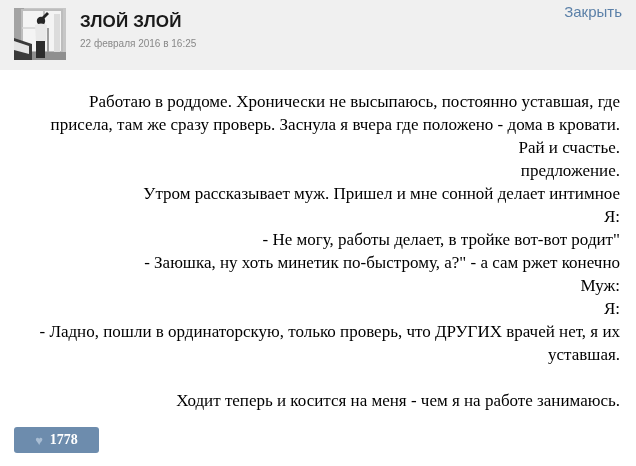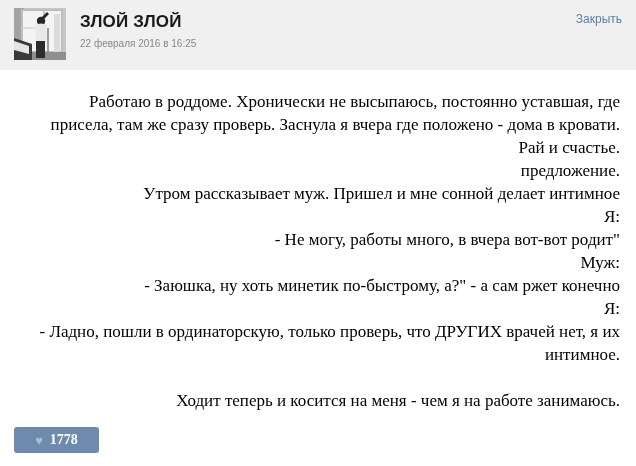--- a/index.html
+++ b/index.html
@@ -40,22 +40,22 @@
     letter-spacing:.2px;
     cursor:pointer;
   }
   .post-date{
     margin-top:6px;
     font-size:10px;
     color:var(--date-text);
     cursor:pointer;
   }
   .close-link{
-    position:absolute;right:14px;top:12px;
-    font-size:12px;
+    position:absolute;right:14px;top:3px;
+    font-size:15px;
     color:var(--link);
     text-decoration:none;
     cursor:pointer;
   }
   
   .post-text{
     padding:20px 16px 0 14px;
     font-family:"Liberation Serif","DejaVu Serif",serif;
     font-size:17px;
     color:var(--body-text);
@@ -135,26 +135,26 @@
     <a class="close-link">Закрыть</a>
   </div>
 
   <div class="post-text">
       <div class="post-line">Работаю в роддоме. Хронически не высыпаюсь, постоянно уставшая, где</div>
       <div class="post-line">присела, там же сразу проверь. Заснула я вчера где положено - дома в кровати.</div>
       <div class="post-line">Рай и счастье.</div>
       <div class="post-line">предложение.</div>
       <div class="post-line">Утром рассказывает муж. Пришел и мне сонной делает интимное</div>
       <div class="post-line">Я:</div>
-      <div class="post-line">- Не могу, работы много, в вчера вот-вот родит"</div>
+      <div class="post-line">- Не могу, работы делает, в тройке вот-вот родит"</div>
+      <div class="post-line">- Заюшка, ну хоть минетик по-быстрому, а?" - а сам ржет конечно</div>
       <div class="post-line">Муж:</div>
-      <div class="post-line">- Заюшка, ну хоть минетик по-быстрому, а?" - а сам ржет конечно</div>
       <div class="post-line">Я:</div>
       <div class="post-line">- Ладно, пошли в ординаторскую, только проверь, что ДРУГИХ врачей нет, я их</div>
-      <div class="post-line">интимное.</div>
+      <div class="post-line">уставшая.</div>
       <div class="post-line">&nbsp;</div>
       <div class="post-line">Ходит теперь и косится на меня - чем я на работе занимаюсь.</div>
     </div>
 
   <div class="post-footer">
     <button class="like-button">
       <span class="heart-icon">♥</span>
       <span class="like-count">1778</span>
     </button>
   </div>

